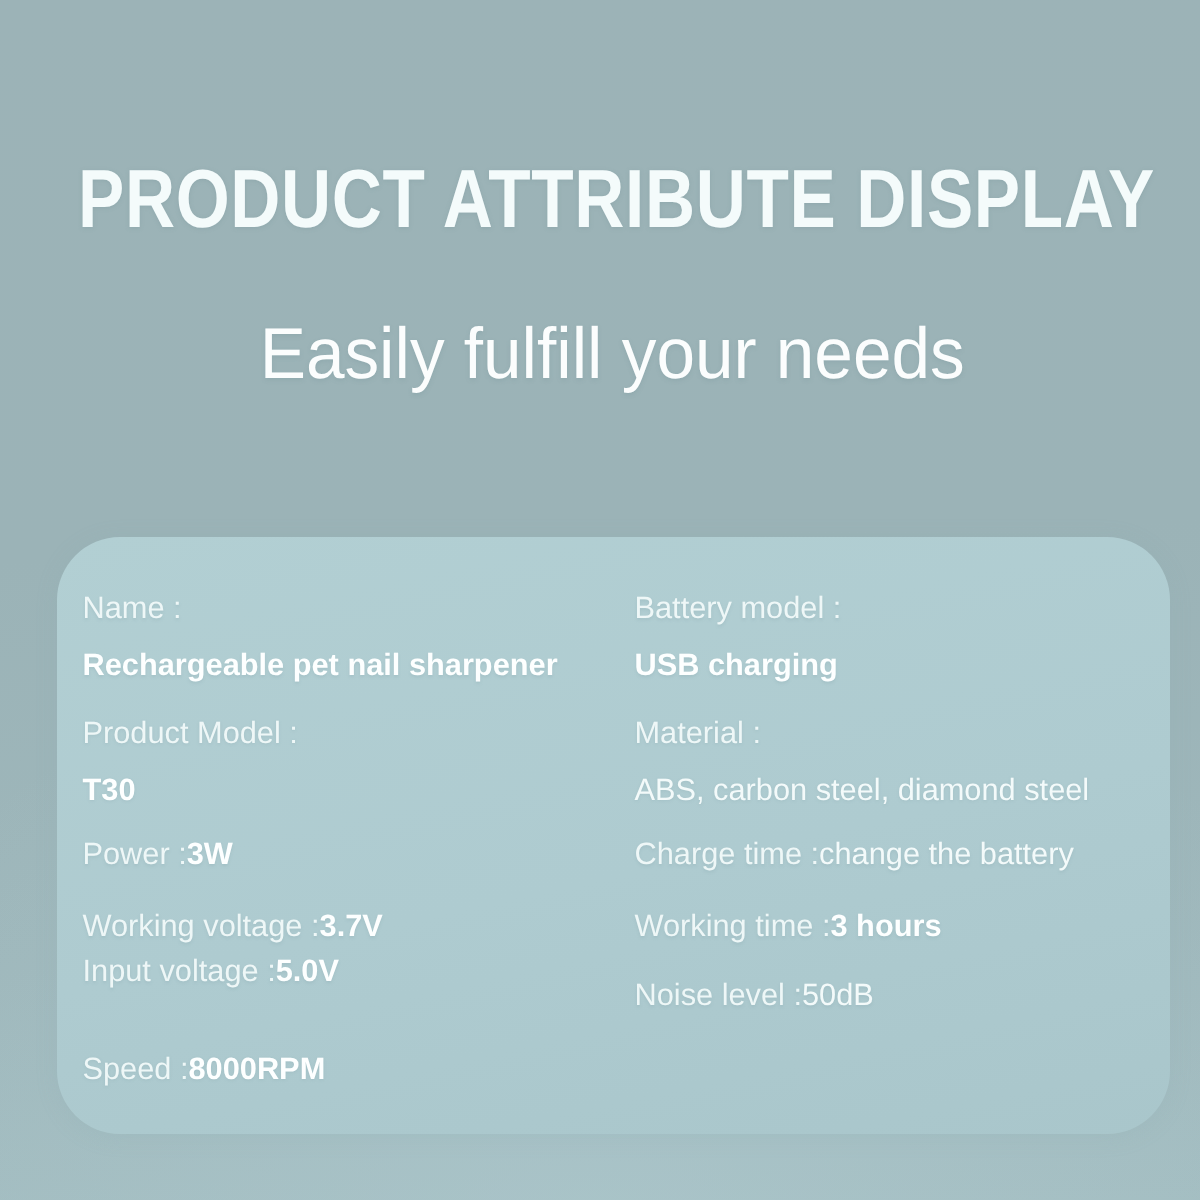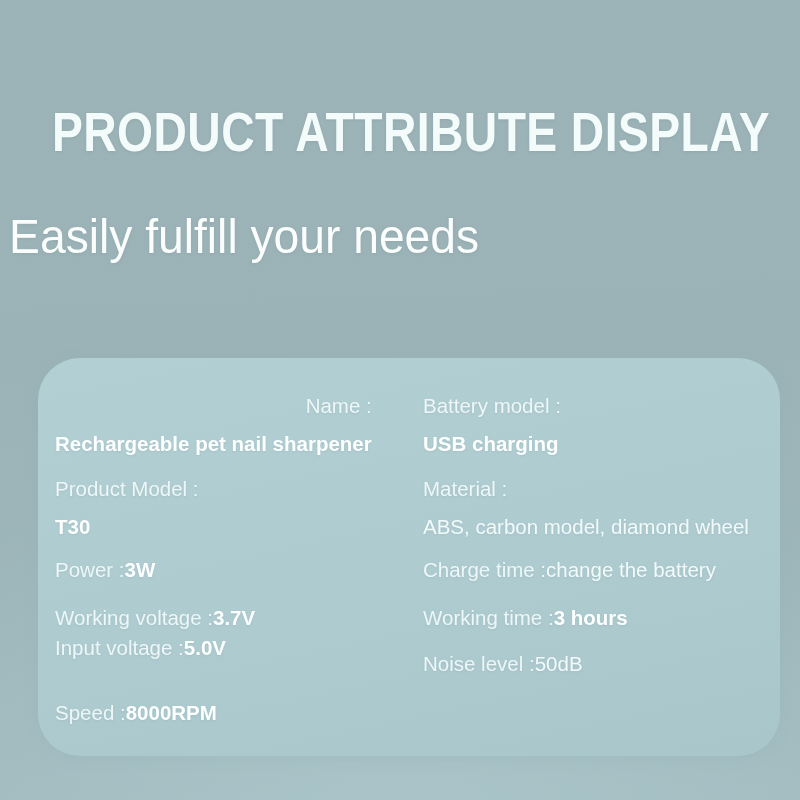--- a/index.html
+++ b/index.html
@@ -43,21 +43,21 @@
     white-space: nowrap;
     transform: scaleX(1.01);
     transform-origin: left center;
     text-shadow: 0 1px 3px rgba(120,150,155,0.35);
   }
   #sub-title {
     position: absolute;
     left: 0;
     top: 208px;
     width: 652px;
-    text-align: left;
+    text-align: right;
     font-size: 48px;
     line-height: 58px;
     font-weight: normal;
     color: #fbfdfd;
     white-space: nowrap;
     text-shadow: 0 1px 3px rgba(120,150,155,0.30);
   }
 
   
   #spec-card {
@@ -104,21 +104,21 @@
     color: #f3fafa;
   }
   .spec-value.bold {
     font-weight: bold;
     color: #fdffff;
   }
   .stacked .spec-label { display: block; }
   .stacked .spec-value { display: block; margin-top: 11px; }
 
   
-  #row-name           { top: 34px; text-align: right; }
+  #row-name           { top: 34px; }
   #row-product-model  { top: 117px; }
   #row-power          { top: 198px; }
   #row-working-voltage{ top: 246px; text-align: center; }
   #row-input-voltage  { top: 276px; }
   #row-speed          { top: 341px; }
 
   #row-battery-model  { top: 34px; }
   #row-material       { top: 117px; }
   #row-charge-time    { top: 198px; text-align: center; }
   #row-working-time   { top: 246px; }
@@ -169,21 +169,21 @@
 
       <div class="spec-col" id="spec-col-right">
 
         <div class="spec-row stacked" id="row-battery-model">
           <span class="spec-label">Battery model :</span>
           <span class="spec-value bold">USB charging</span>
         </div>
 
         <div class="spec-row stacked" id="row-material">
           <span class="spec-label">Material :</span>
-          <span class="spec-value">ABS, carbon model, diamond wheel</span>
+          <span class="spec-value">ABS, carbon steel, diamond steel</span>
         </div>
 
         <div class="spec-row" id="row-charge-time">
           <span class="spec-label">Charge time :</span><span class="spec-value">change the battery</span>
         </div>
 
         <div class="spec-row" id="row-working-time">
           <span class="spec-label">Working time :</span><span class="spec-value bold">3 hours</span>
         </div>
 

